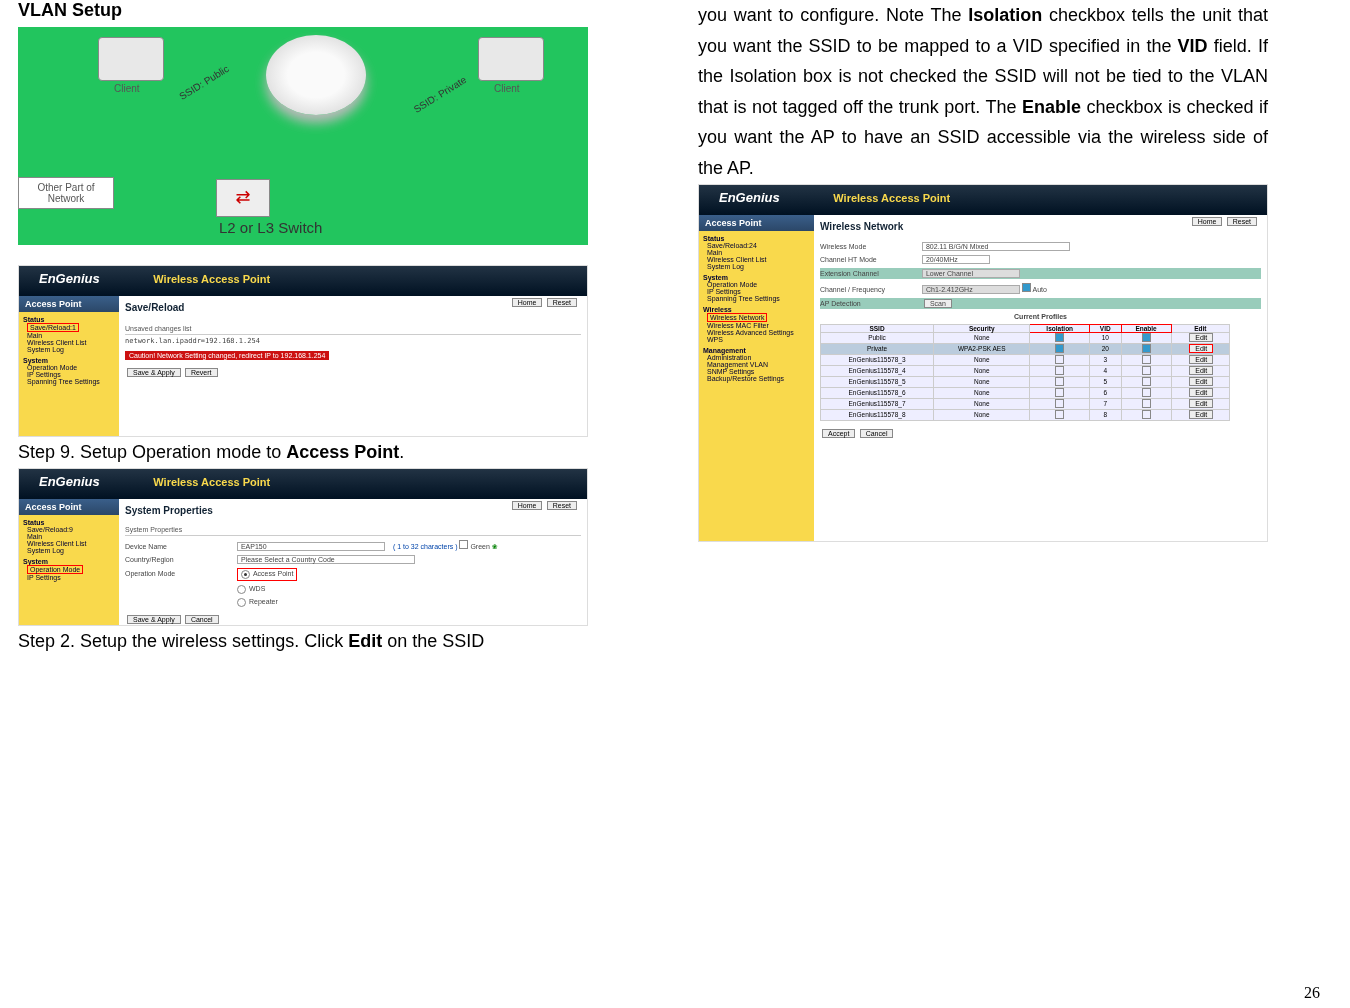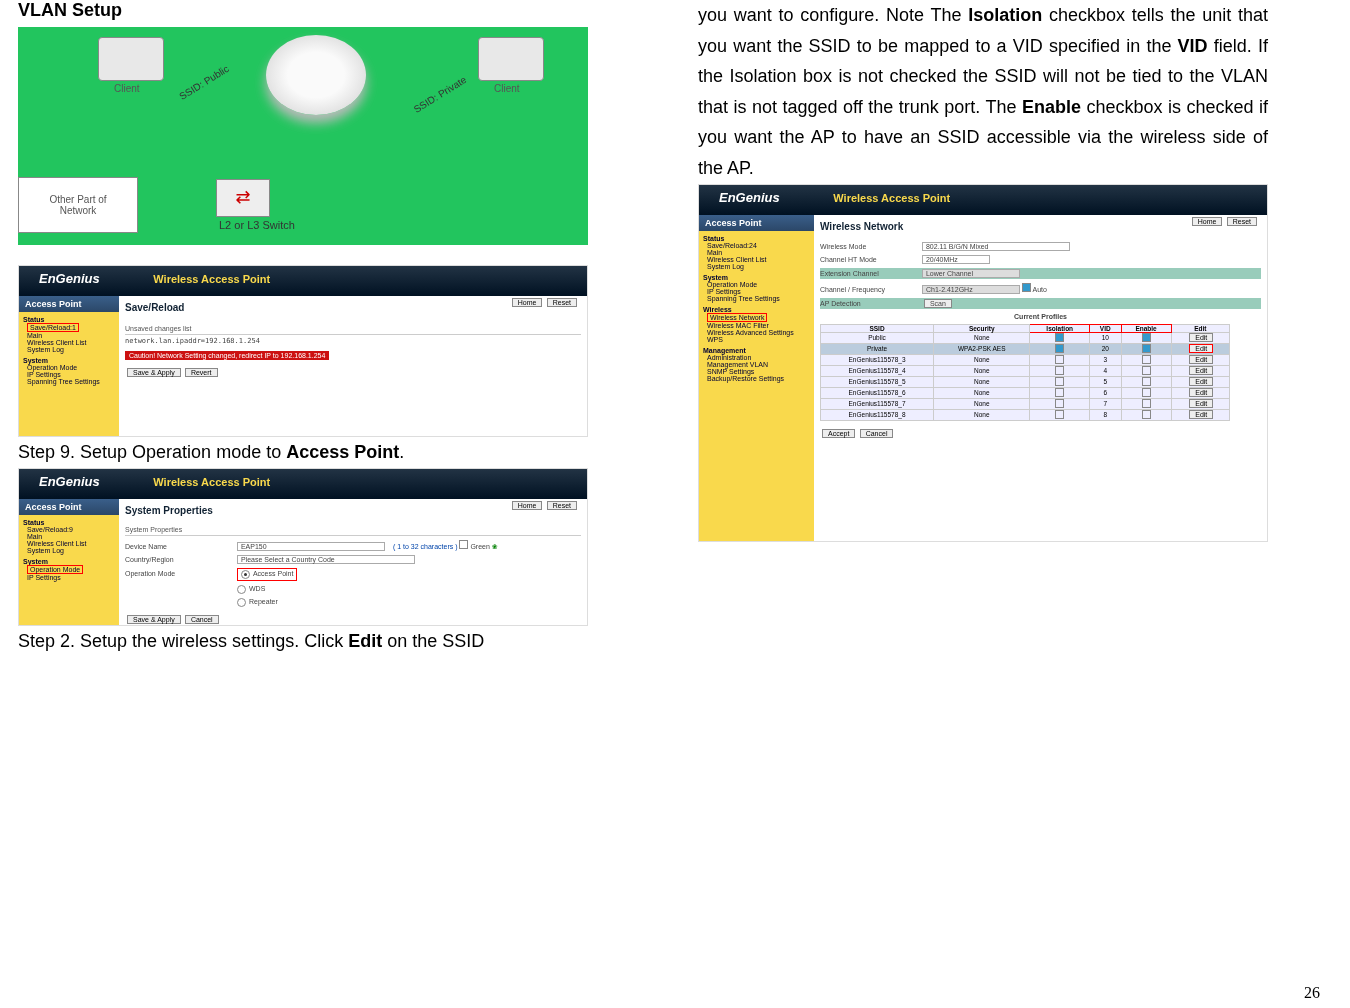--- a/index.html
+++ b/index.html
@@ -66,21 +66,21 @@
   background: radial-gradient(ellipse at center, #fafafa 40%, #ccc 100%);
   border-radius: 50%;
   box-shadow: 0 8px 12px #bbb;
 }
 .network-box {
   position: absolute;
   border: 1px solid #888;
   background: #fff;
   font-size: 10px;
   text-align: center;
-  padding: 16px;
+  padding: 4px;
 }
 .router-box {
   position: absolute;
   width: 52px;
   height: 36px;
   background: #eee;
   border: 1px solid #888;
 }
 .router-arrows {
   color: #c00;
@@ -95,21 +95,21 @@
   color: #333;
 }
 .ssid-diag2 {
   position: absolute;
   font-size: 10px;
   transform: rotate(-32deg);
   color: #333;
 }
 .switch-label {
   position:absolute;
-  font-size:11px;
+  font-size:15px;
   color:#333;
   padding-left:11px;
 }
 .admin-ui {
   height: 170px;
   position: relative;
   overflow: hidden;
   border: 1px solid #ddd;
   background: #fff;
   font-size: 8px;

